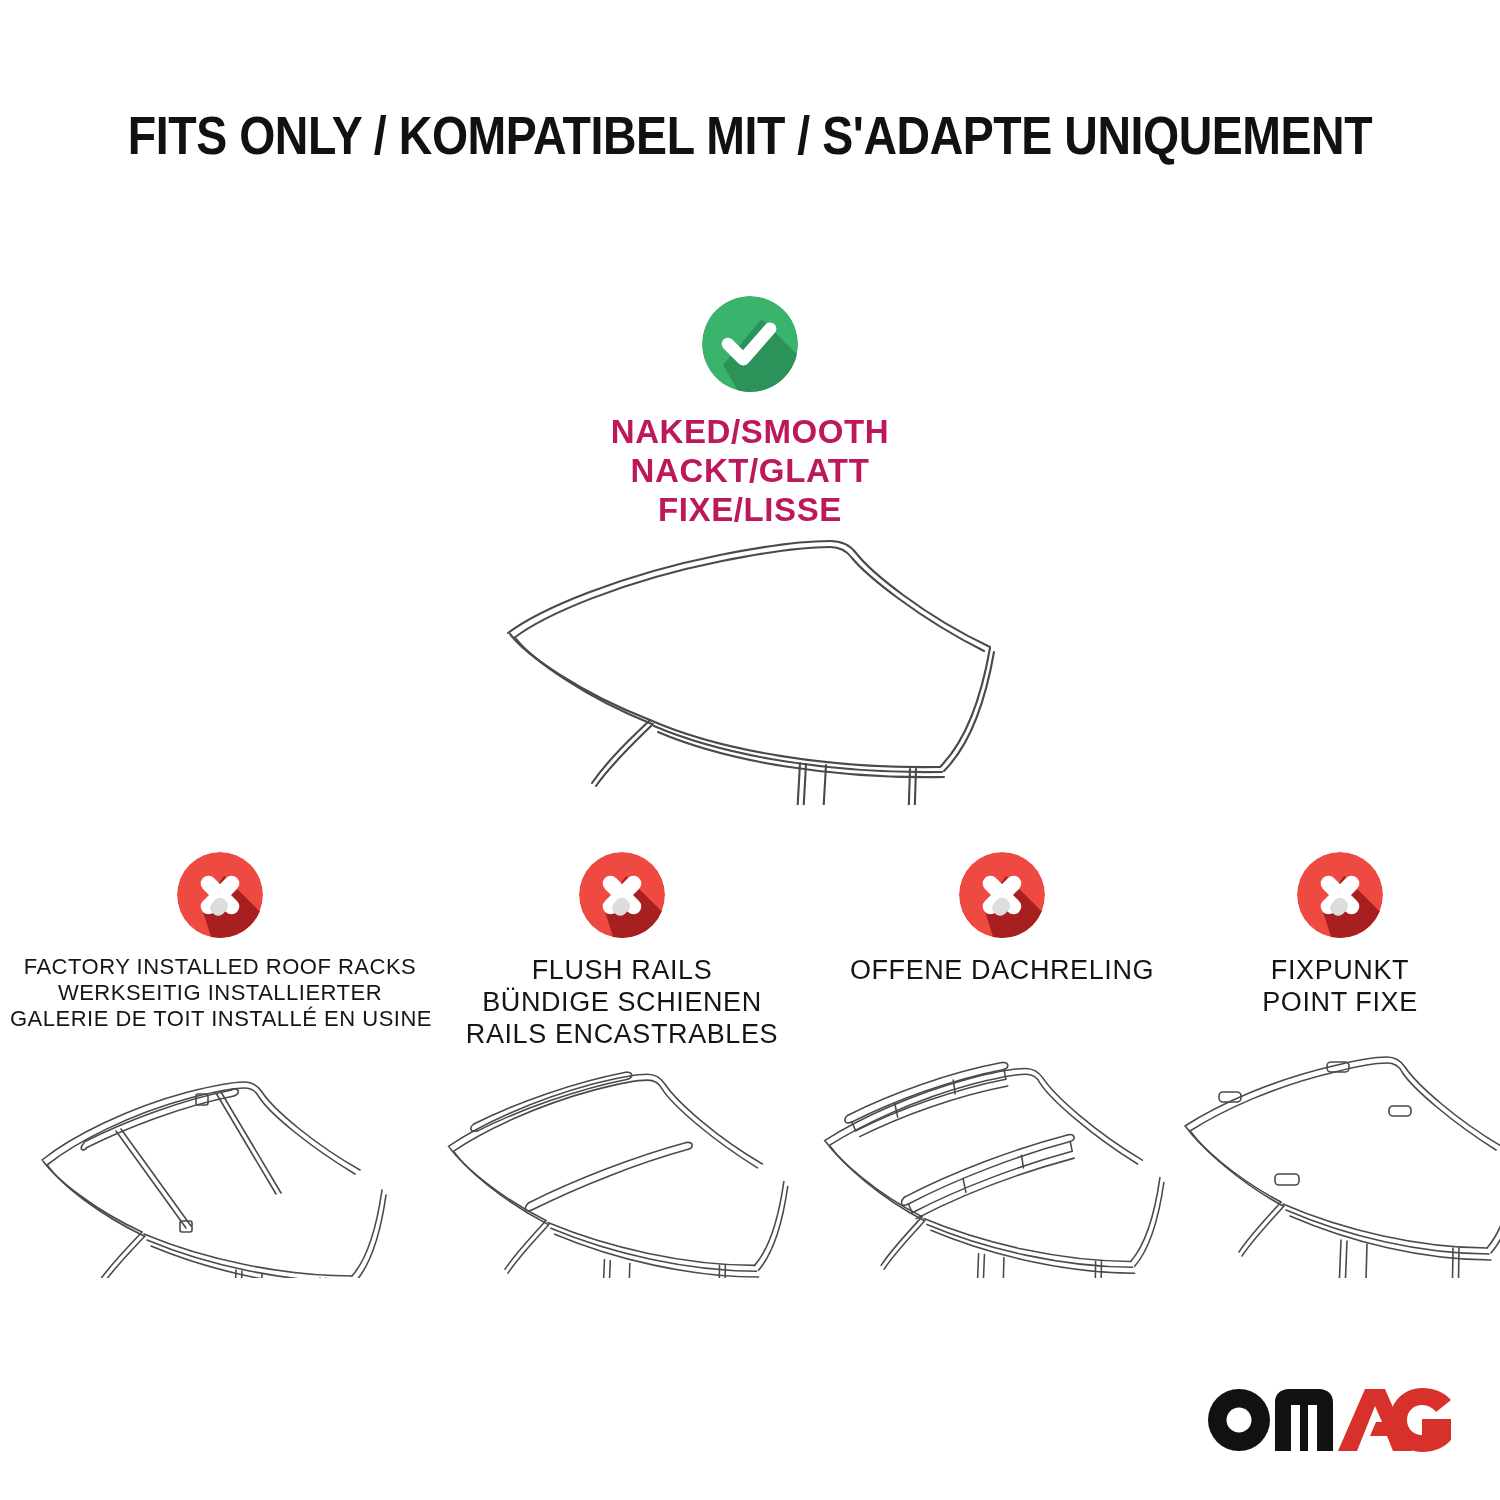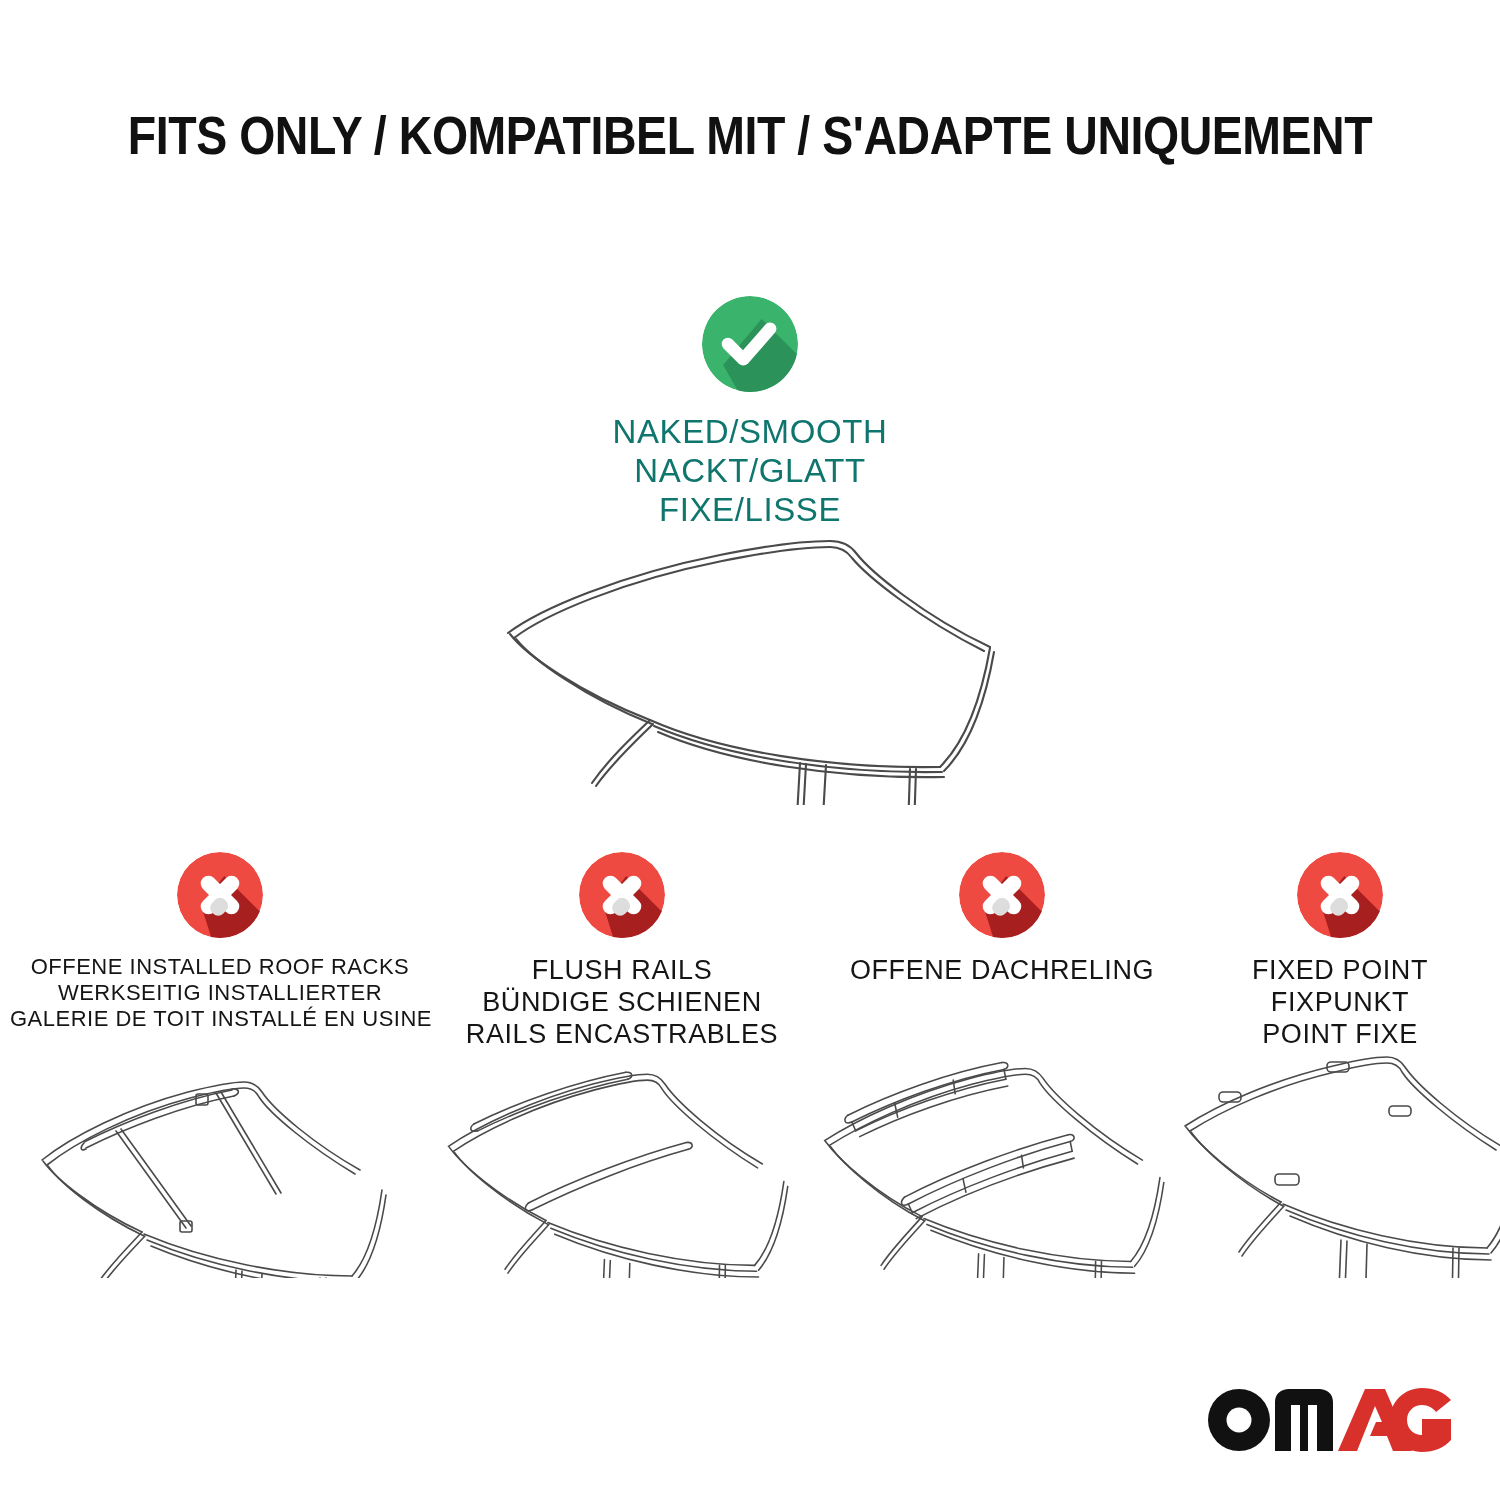--- a/index.html
+++ b/index.html
@@ -57,22 +57,22 @@
   .good-badge {
     width: 96px;
     height: 96px;
     margin: 0 auto;
   }
   .good-label {
     margin-top: 20px;
     font-size: 33px;
     line-height: 39px;
     letter-spacing: 0.6px;
-    font-weight: 400;
-    color: #0f766e;
+    font-weight: 700;
+    color: #be185d;
   }
   .good-label div { white-space: nowrap; }
 
   .good-art {
     position: absolute;
     left: 470px;
     top: 505px;
     width: 580px;
     height: 300px;
   }
@@ -195,21 +195,21 @@
           <circle cx="50" cy="50" r="50" fill="#ef4a42"></circle>
           <path d="M55 28 L100 73 L100 100 L40 100 L28 62 Z" fill="#a81f1f"></path>
           <g transform="rotate(45 50 50)">
             <rect x="22" y="41" width="56" height="18" rx="9" fill="#ffffff"></rect>
             <rect x="41" y="22" width="18" height="56" rx="9" fill="#ffffff"></rect>
             <rect x="50" y="50" width="18" height="21" rx="8" fill="#dddddd"></rect>
           </g>
         </svg>
       </div>
       <div class="bad-label">
-        <div>OFFENE INSTALLED ROOF RACKS</div>
+        <div>FACTORY INSTALLED ROOF RACKS</div>
         <div>WERKSEITIG INSTALLIERTER</div>
         <div>GALERIE DE TOIT INSTALLÉ EN USINE</div>
       </div>
 
       <div class="col-art">
         <svg viewBox="0 0 400 230" width="100%" height="100%" aria-hidden="true">
           <g fill="none" stroke="#4a4a4a" stroke-width="1.6" stroke-linejoin="round" stroke-linecap="round">
 
             <path d="M22 112 C52 88 108 60 168 44 C196 37 214 34 224 34 C232 34 238 38 242 44
                      C254 62 294 96 340 122"></path>
@@ -377,21 +377,20 @@
           <circle cx="50" cy="50" r="50" fill="#ef4a42"></circle>
           <path d="M55 28 L100 73 L100 100 L40 100 L28 62 Z" fill="#a81f1f"></path>
           <g transform="rotate(45 50 50)">
             <rect x="22" y="41" width="56" height="18" rx="9" fill="#ffffff"></rect>
             <rect x="41" y="22" width="18" height="56" rx="9" fill="#ffffff"></rect>
             <rect x="50" y="50" width="18" height="21" rx="8" fill="#dddddd"></rect>
           </g>
         </svg>
       </div>
       <div class="bad-label">
-        <div>FIXED POINT</div>
         <div>FIXPUNKT</div>
         <div>POINT FIXE</div>
       </div>
 
       <div class="col-art">
         <svg viewBox="0 0 330 230" width="100%" height="100%" aria-hidden="true">
           <g fill="none" stroke="#4a4a4a" stroke-width="1.6" stroke-linejoin="round" stroke-linecap="round">
             <path d="M10 78 C44 56 98 32 158 18 C186 11 202 9 212 9 C220 9 226 13 230 19
                      C242 37 282 72 326 98"></path>
             <path d="M15 83 C48 62 100 38 160 24 C187 17 202 15 212 15 C218 15 224 18 227 24

